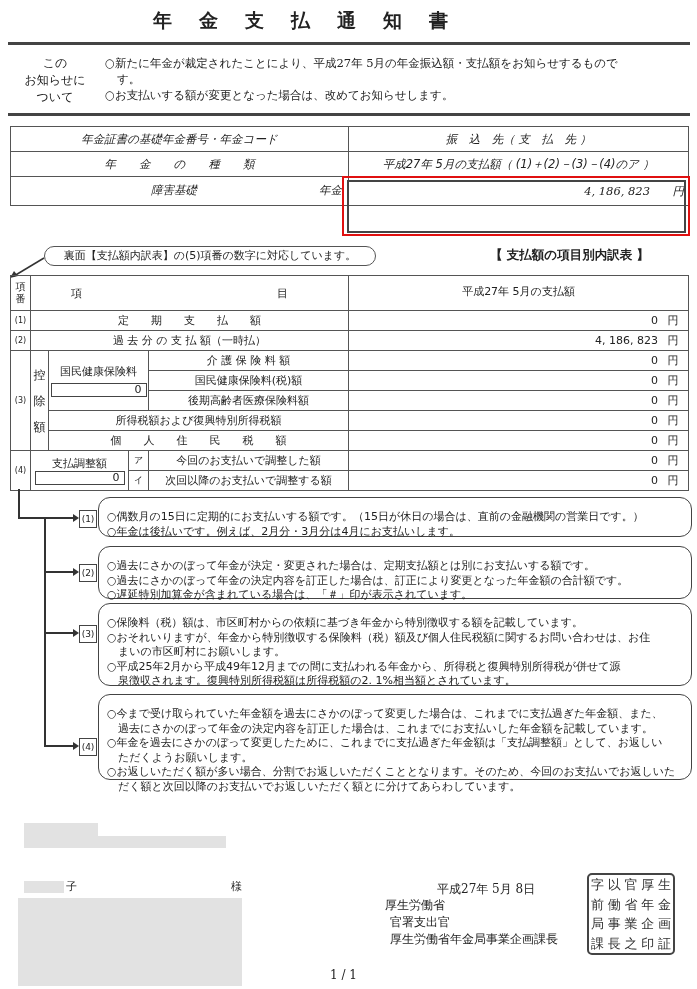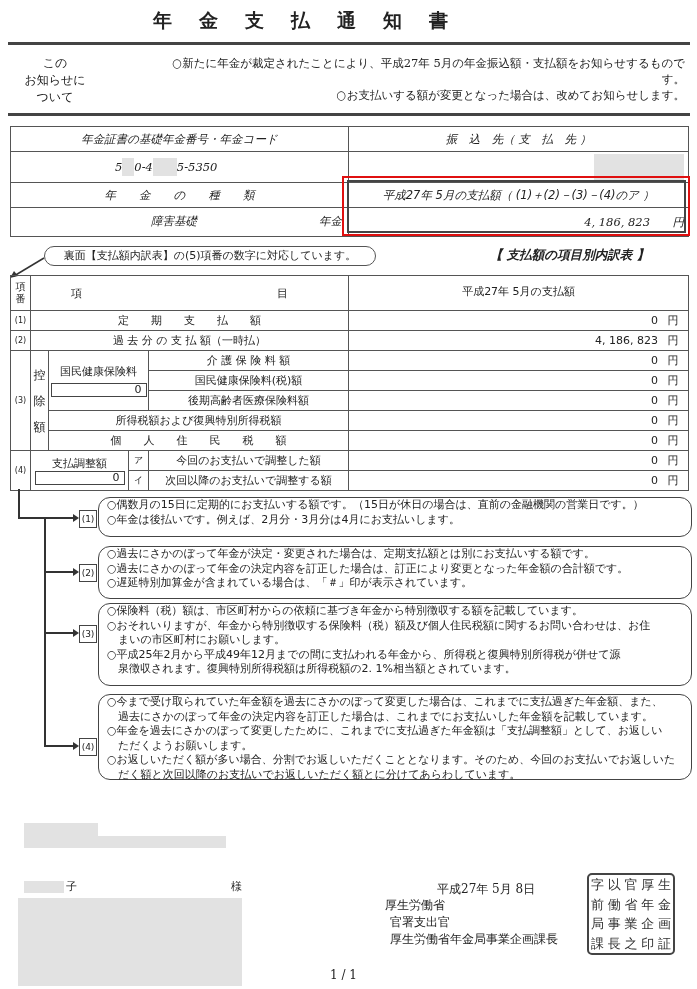--- a/index.html
+++ b/index.html
@@ -3,41 +3,41 @@
 <meta charset="utf-8">
 <style>
   html, body { margin:0; padding:0; background:#fff; }
   body { width:697px; height:989px; position:relative; overflow:hidden;
          font-family:"DejaVu Sans", "Liberation Sans", sans-serif; color:#222; }
   .abs { position:absolute; }
   .serif { font-family:"DejaVu Serif", "Liberation Serif", serif; }
   .title { left:0; top:8px; width:628px; text-align:center; font-size:19px; font-weight:bold; letter-spacing:27px; }
   .hr { left:8px; width:682px; height:3px; background:#444; }
   .notice-label { left:14px; top:55px; width:82px; text-align:center; font-size:12px; line-height:17px; }
-  .notice-text { left:105px; top:55px; width:580px; font-size:11.5px; line-height:16px;text-align:right; }
+  .notice-text { left:105px; top:55px; width:580px; font-size:11.5px; line-height:16px; }
   .notice-text p { margin:0; }
   .indent { padding-left:12px; }
   table { border-collapse:collapse; }
   td { border:1px solid #555; padding:0; font-size:11.5px; }
   .top-table { left:10px; top:126px; width:679px; }
   .top-table td { height:24px;font-style:italic; }
   .c { text-align:center; }
   .r { text-align:right; }
   .redacted { background:#e2e2e2; }
   .red-box { left:342px; top:176px; width:348px; height:60px; border:2px solid #e01010; box-sizing:border-box; }
   .inner-box { left:347px; top:180px; width:339px; height:53px; border:2px solid #444; box-sizing:border-box; }
   .callout { left:44px; top:246px; width:330px; height:18px; border:1px solid #555; border-radius:10px; font-size:11px; text-align:center; line-height:18px; }
-  .breakdown-title { left:490px; top:247px; font-size:12.5px; font-weight:bold;font-style:italic; }
+  .breakdown-title { left:490px; top:247px; font-size:12.5px; font-weight:bold; }
   .main-table { left:10px; top:275px; width:679px; }
   .main-table td { height:19px; font-size:11px; }
   .yen { display:inline-block; width:30px; text-align:center; }
   .mini-box { display:inline-block; width:96px; height:14px; border:1.5px solid #444; text-align:right; padding-right:4px; box-sizing:border-box; line-height:12px; }
   .vline { background:#333; }
   .note-label { width:16px; height:16px; border:1px solid #444; font-size:9px; text-align:center; line-height:16px; background:#fff; }
-  .note-box { left:98px; border:1.5px solid #444; border-radius:12px; font-size:11px; line-height:14.5px; padding:0 8px; box-sizing:border-box; width:594px; }
+  .note-box { left:98px; border:1.5px solid #444; border-radius:12px; font-size:11px; line-height:14.5px; padding:12px 8px; box-sizing:border-box; width:594px; }
   .note-box p { margin:0; }
   .arrow { width:0; height:0; border-top:4px solid transparent; border-bottom:4px solid transparent; border-left:6px solid #333; }
   .stamp { left:587px; top:873px; width:84px; height:78px; border:2px solid #444; border-radius:5px; display:grid; grid-template-columns:repeat(5,1fr); grid-template-rows:repeat(4,1fr); font-size:13px; line-height:1; text-align:center; align-items:center; color:#333; }
 </style>
 </head>
 <body>
 
 <div class="abs title serif">年金支払通知書</div>
 <div class="abs hr" style="top:42px"></div>
 
@@ -51,28 +51,20 @@
   <p class="indent">す。</p>
   <p>○お支払いする額が変更となった場合は、改めてお知らせします。</p>
 </div>
 <div class="abs hr" style="top:113px"></div>
 
 <table class="abs top-table">
   <tbody>
       <tr>
     <td class="c" style="width:337px">年金証書の基礎年金番号・年金コード</td>
     <td class="c">振　込　先（ 支　払　先 ）</td>
-  </tr>
-  <tr>
-    <td style="height:30px">
-      <span style="margin-left:104px" class="serif">5</span><span class="redacted" style="display:inline-block;width:12px;height:18px;vertical-align:middle"></span><span class="serif">0-4</span><span class="redacted" style="display:inline-block;width:24px;height:18px;vertical-align:middle"></span><span class="serif">5-5350</span>
-    </td>
-    <td style="height:30px; position:relative">
-      <span class="redacted" style="position:absolute;right:4px;top:2px;width:90px;height:26px"></span>
-    </td>
   </tr>
   <tr>
     <td class="c">年　　金　　の　　種　　類</td>
     <td class="c">平成27年 5月の支払額（ (1)＋(2)－(3)－(4)のア ）</td>
   </tr>
   <tr>
     <td style="height:28px; position:relative">
       <span style="position:absolute;left:140px;top:6px">障害基礎</span>
       <span style="position:absolute;right:6px;top:6px">年金</span>
     </td>

